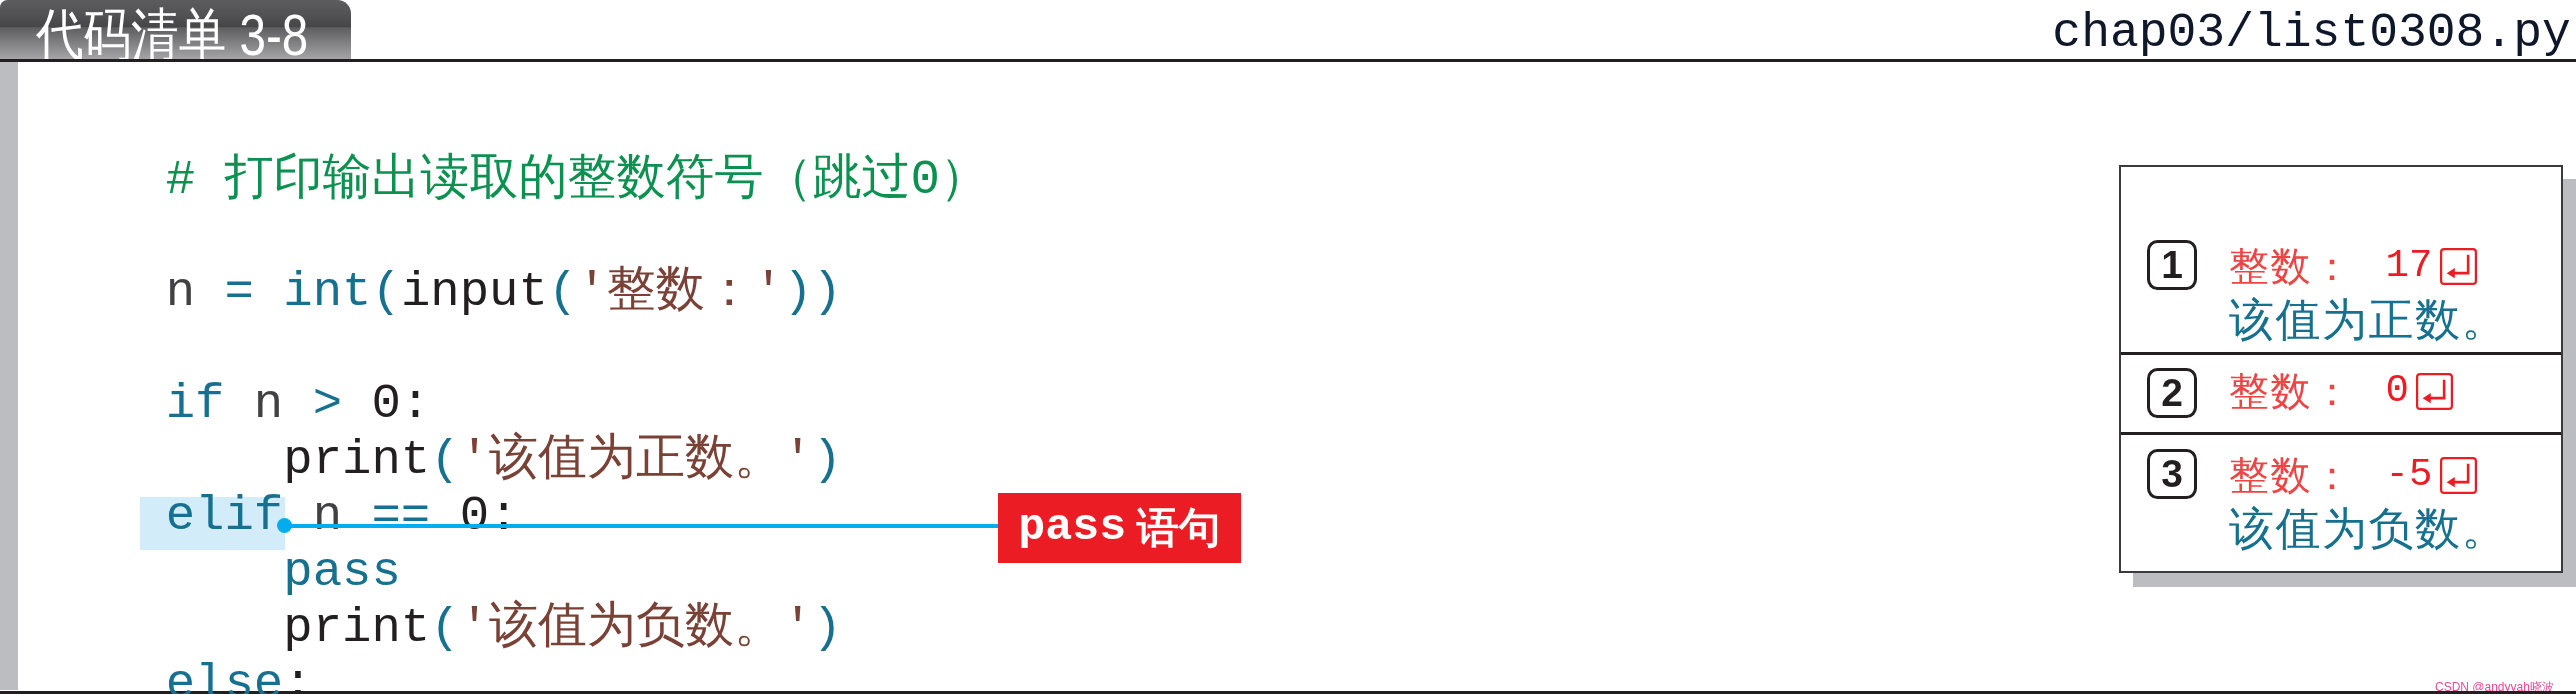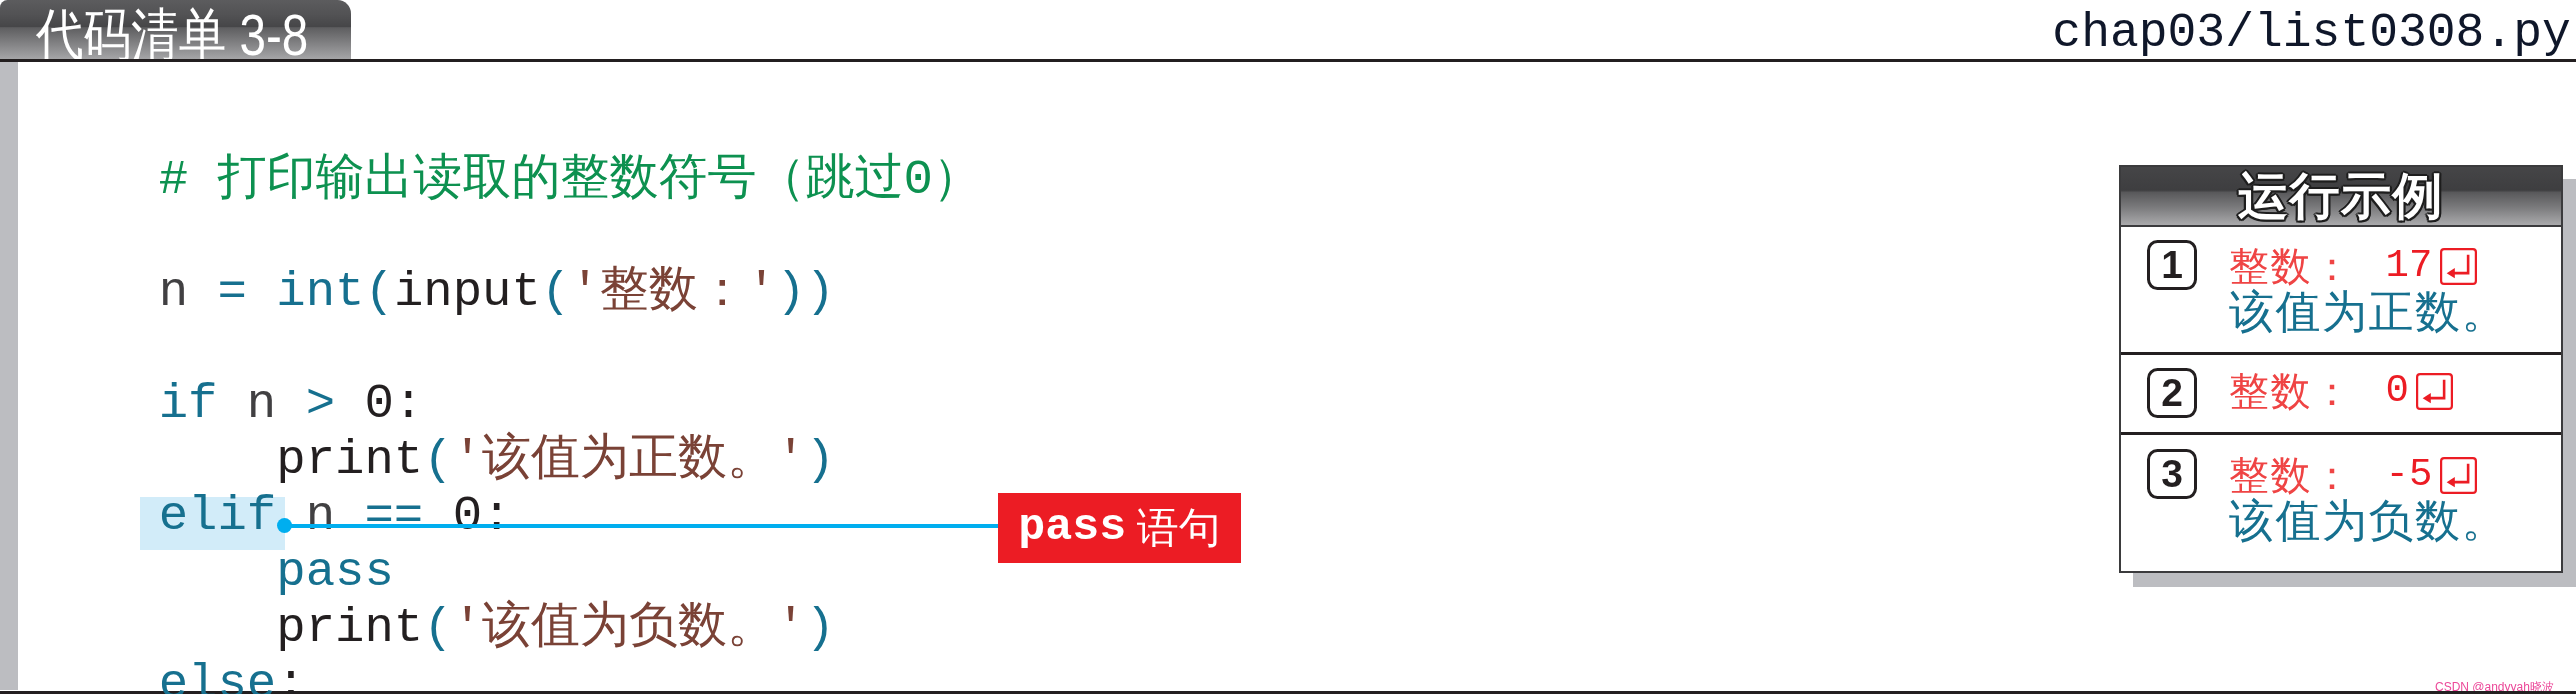--- a/index.html
+++ b/index.html
@@ -32,21 +32,21 @@
   .rule-top { position: absolute; left: 0; top: 59px; width: 2576px; height: 3px; background: #231f20; }
   .rule-bottom { position: absolute; left: 0; top: 691px; width: 2576px; height: 4.5px; background: #231f20; }
   .gutter { position: absolute; left: 0; top: 62px; width: 18px; height: 628px; background: #bcbdc1; }
 
   
   .pass-highlight {
     position: absolute; left: 140px; top: 497px; width: 145px; height: 53px;
     background: #d2ecf9; z-index: 1;
   }
   .code {
-    position: absolute; left: 41px; top: 96px; z-index: 2;
+    position: absolute; left: 48px; top: 96px; z-index: 2;
     font-family: "Liberation Mono", monospace;
     font-size: 49px; line-height: 56px;
   }
   .line { height: 56px; white-space: pre; }
   .tk { white-space: pre; }
   .tk.comment { color: #0d9150; }
   .tk.keyword { color: #16708f; }
   .tk.identifier { color: #414042; }
   .tk.plain { color: #231f20; }
   .tk.string { color: #7a4236; }
@@ -65,21 +65,21 @@
     background: #ec1c24; z-index: 3;
     display: flex; align-items: center; justify-content: center; gap: 10.4px;
     color: #ffffff;
   }
   .annotation-code {
     font-family: "Liberation Mono", monospace; font-weight: bold;
     font-size: 45px; line-height: 52px;
   }
   .annotation-text {
     font-family: "Liberation Sans", sans-serif;
-    font-size: 42px; line-height: 52px;
+    font-size: 42px; line-height: 52px; font-weight: bold;
   }
 
   
   .run-shadow {
     position: absolute; left: 2133px; top: 179px; width: 443px; height: 408px;
     background: #bcbdc1;
   }
   .run-box {
     position: absolute; left: 2119px; top: 165px; width: 444px; height: 408px;
     box-sizing: border-box; border: 2.2px solid #3b3b3d; background: #ffffff;
@@ -116,21 +116,21 @@
     font-family: "Liberation Sans", sans-serif; font-size: 40px;
     color: #ef4444; letter-spacing: 1.5px; text-align: center;
   }
   .input-val {
     font-family: "Liberation Mono", monospace; font-size: 39px; color: #ec1c24; margin-left: 32px;
   }
   .enter-icon { display: inline-block; width: 37px; height: 37px; margin-left: 7.4px; }
   .enter-icon svg { display: block; }
   .output {
     font-family: "Liberation Sans", sans-serif; font-size: 45px;
-    color: #16708f; letter-spacing: 1.5px;
+    color: #16708f; letter-spacing: 1.5px; margin-top: 8px;
   }
 
   .watermark {
     position: absolute; left: 2435px; top: 671px;
     font-family: "Liberation Sans", sans-serif; font-size: 12px;
     line-height: 16.3px; color: #ec4899; white-space: pre; margin-top: 8px;
   }
 </style>
 </head>
 <body>
@@ -174,23 +174,20 @@
 
 <div class="connector-line"></div>
 <div class="connector-dot"></div>
 <div class="annotation-label">
   <span class="annotation-code">pass</span>
   <span class="annotation-text">语句</span>
 </div>
 
 <div class="run-shadow"></div>
 <div class="run-box">
-  <div class="run-header">
-    <span class="run-title">运行示例</span>
-  </div>
 
   <div class="run-row r1">
     <div class="badge">
       <span>1</span>
     </div>
     <div class="run-text">
       <div class="run-line">
         <span class="prompt">整数：</span><span class="input-val">17</span><span class="enter-icon"><svg width="37" height="37" viewBox="0 0 50 50">
               <rect x="1.5" y="1.5" width="47" height="47" rx="4" fill="none" stroke="#ec1c24" stroke-width="3"></rect>
               <path d="M38 9 V34 H17" fill="none" stroke="#ec1c24" stroke-width="3.5"></path>

